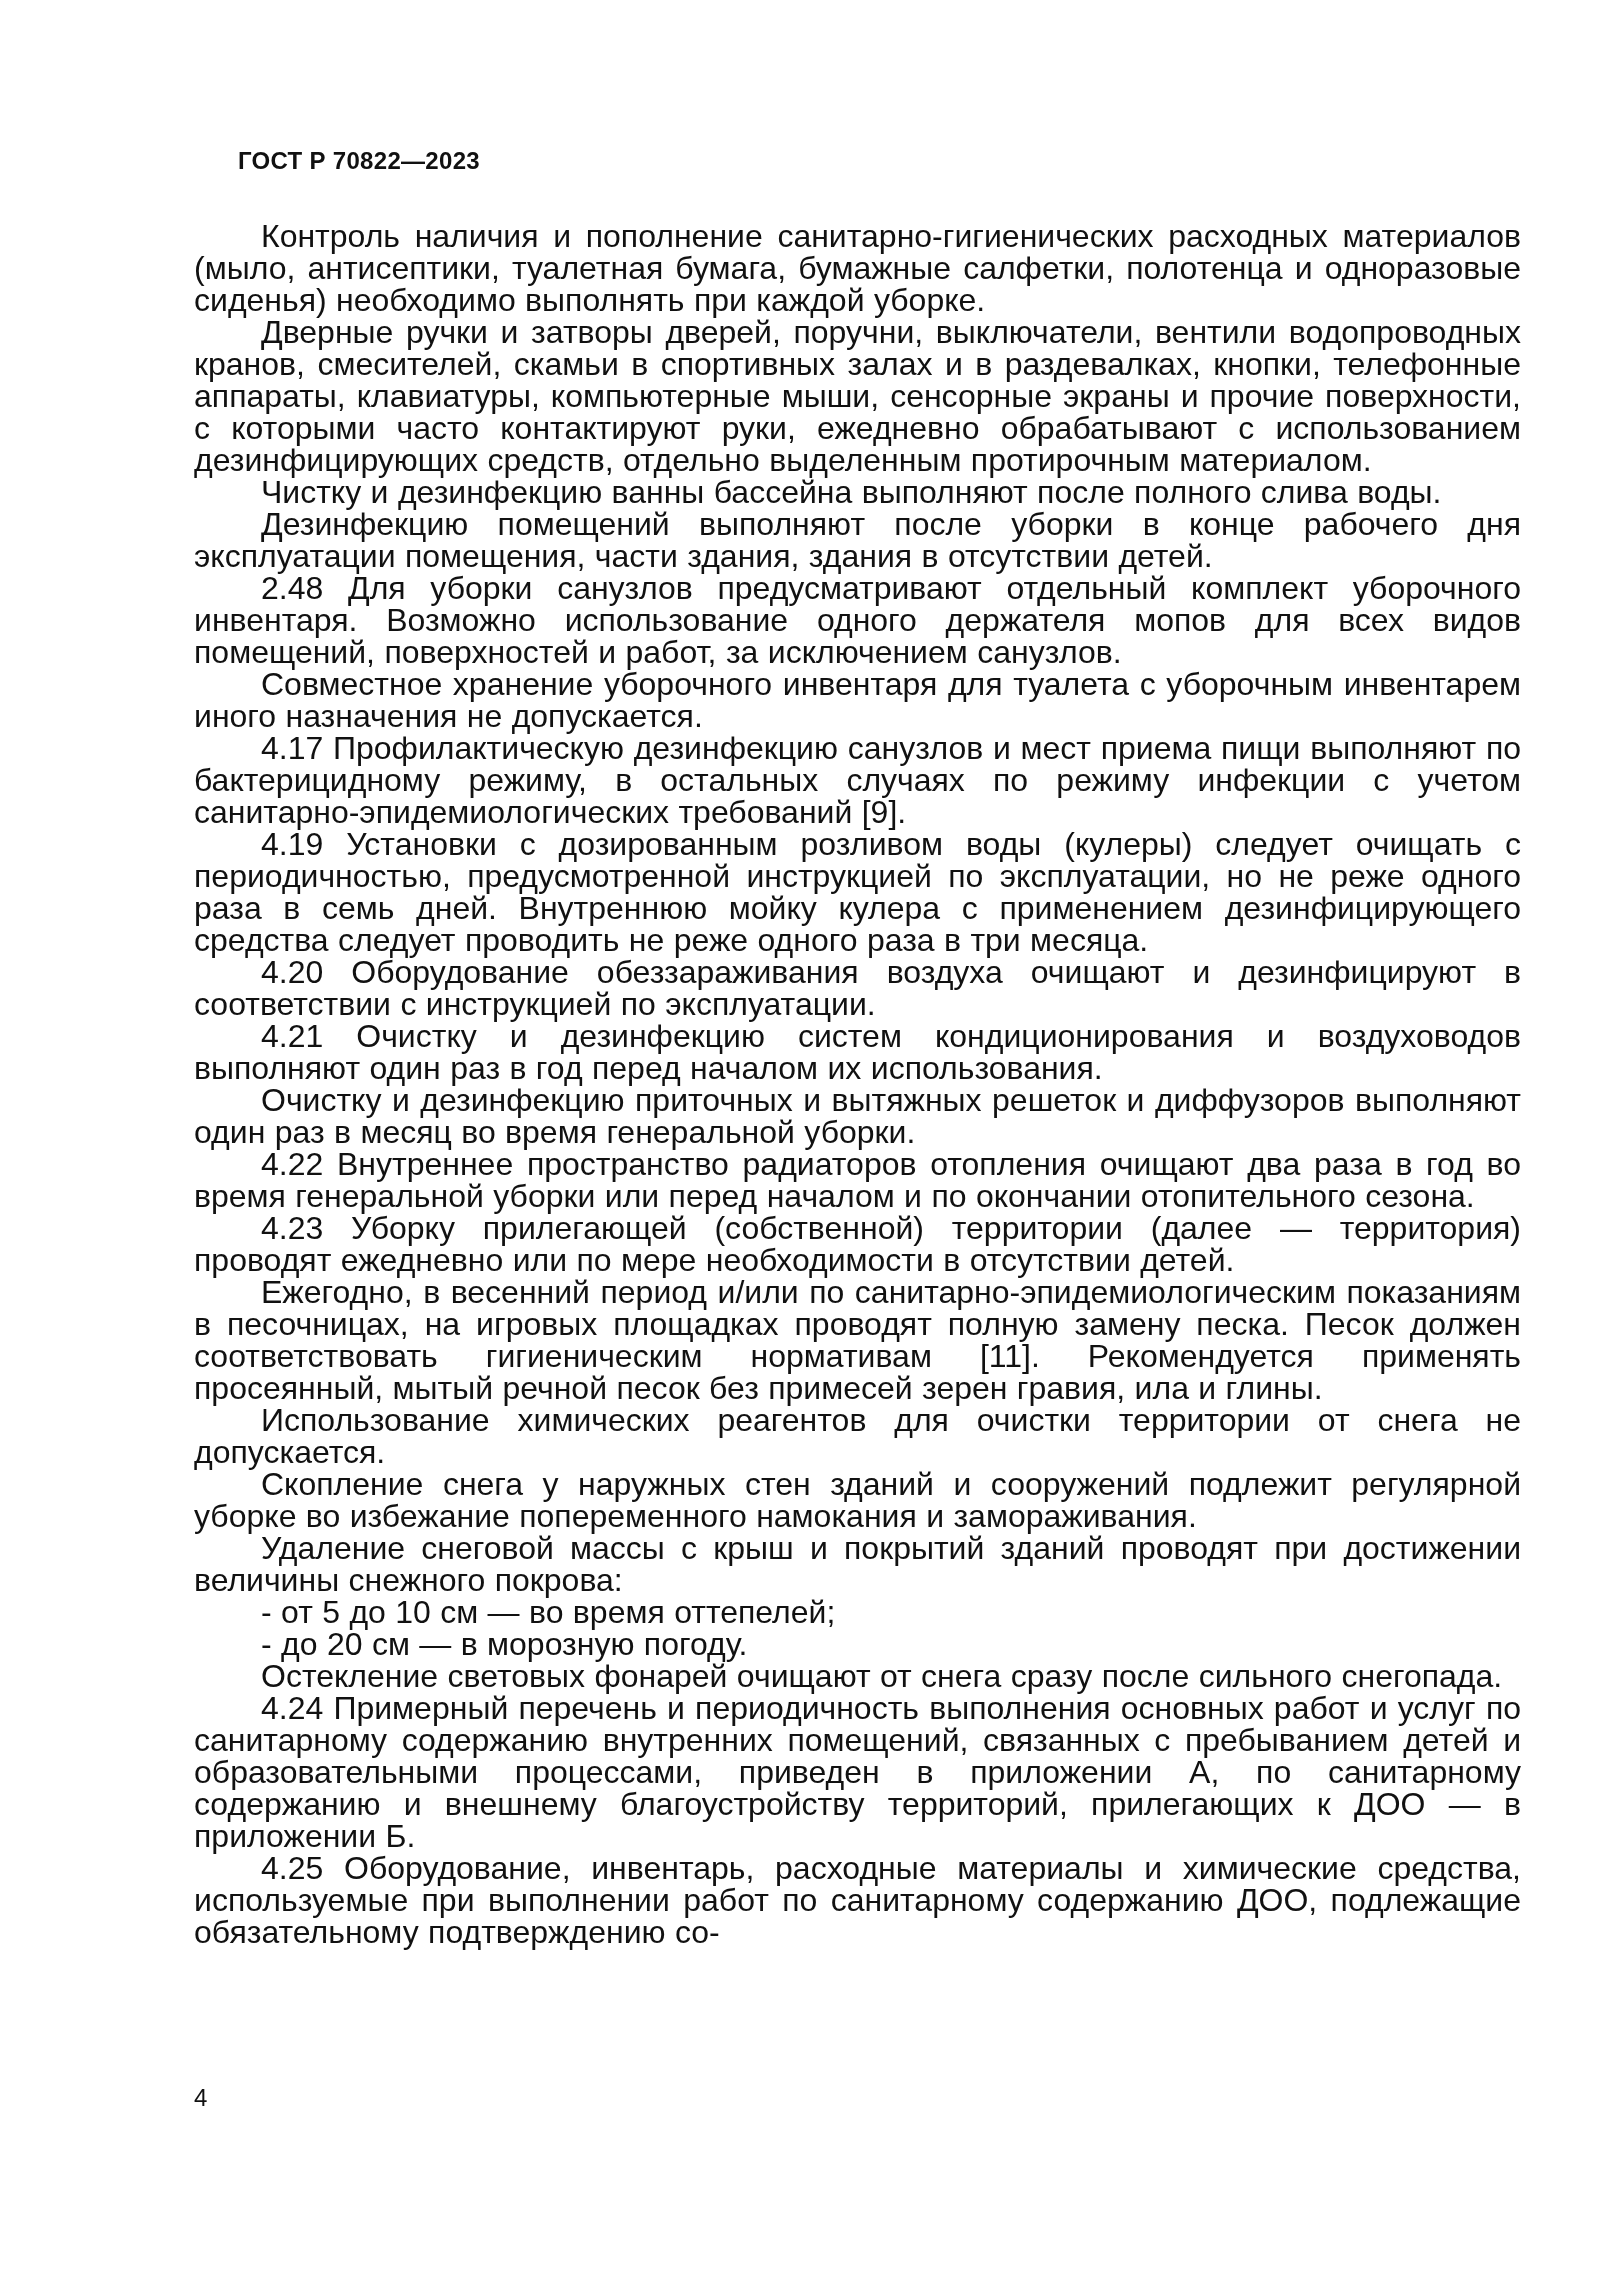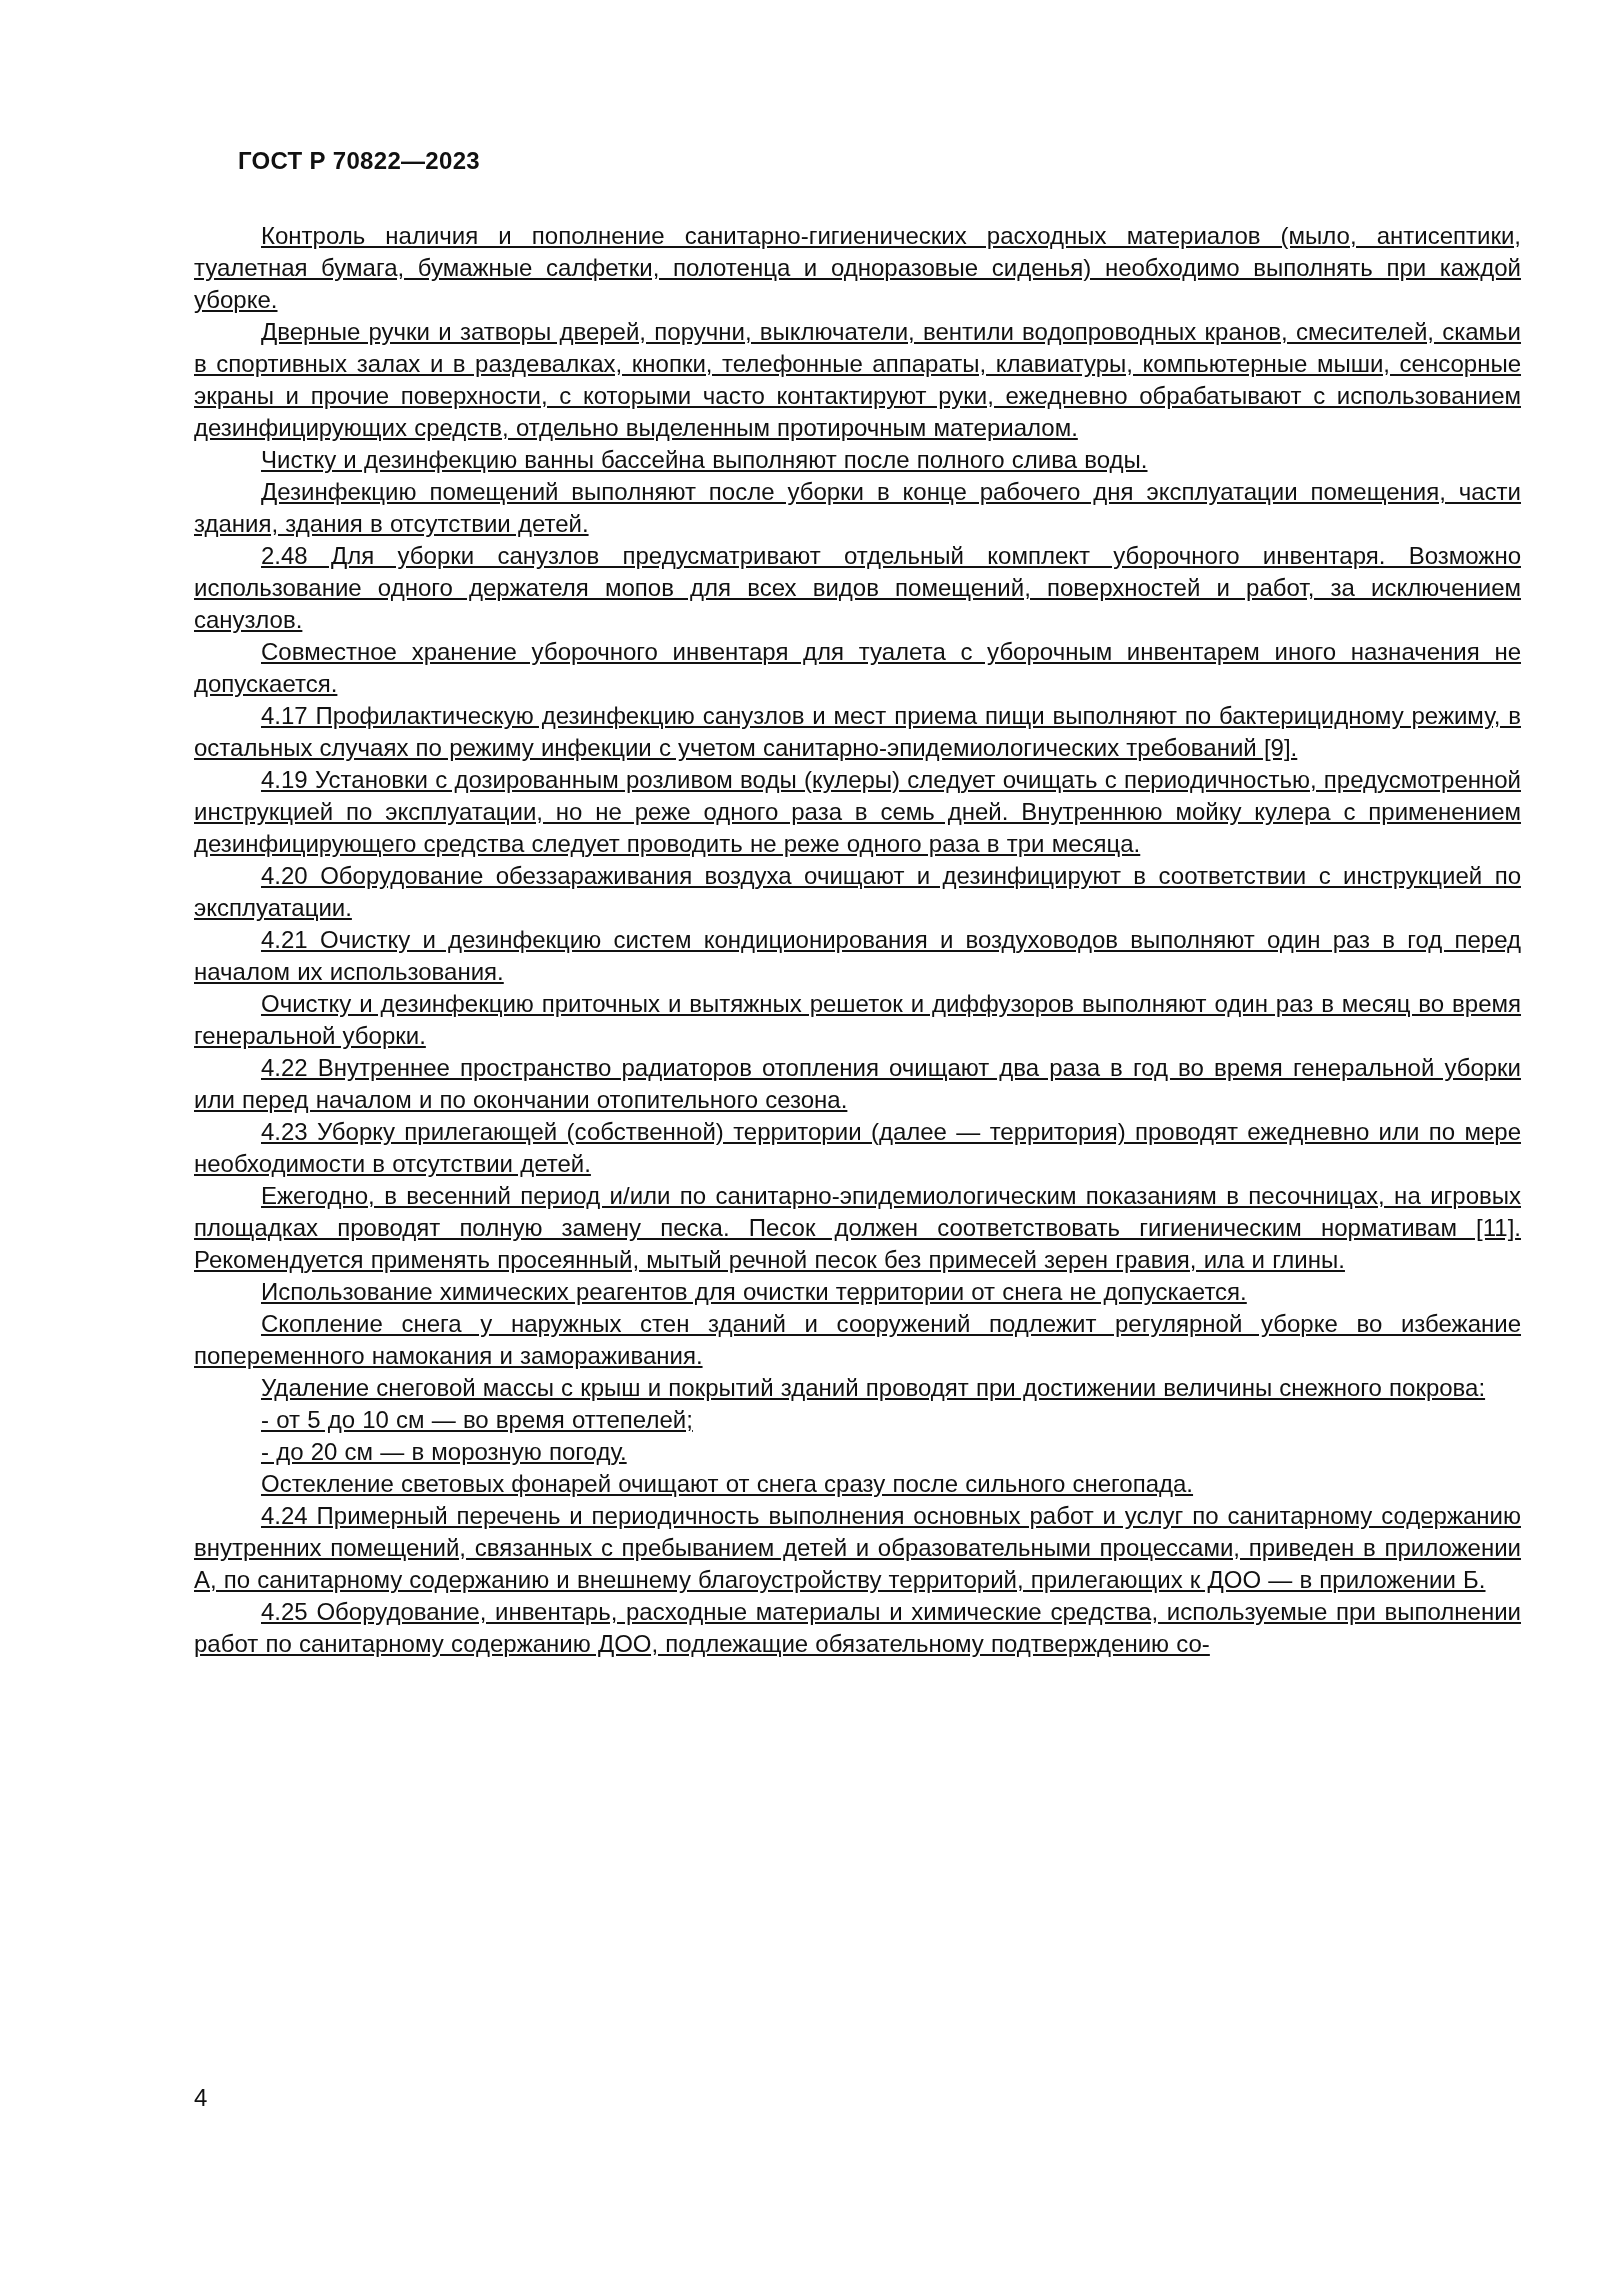--- a/index.html
+++ b/index.html
@@ -24,24 +24,23 @@
     font-weight: 700;
     letter-spacing: 0.3px;
     white-space: nowrap;
     margin-left: 44px;
   }
   .doc-body {
     position: absolute;
     left: 194px;
     top: 220px;
     width: 1327px;
-    font-size: 24px;
+    font-size: 32px;
     line-height: 32px;
     text-align: justify;
-    text-decoration: underline;
   }
   .doc-body p.para {
     margin: 0;
     padding: 0;
     text-indent: 67px;
     word-spacing: 0.5px;
   }
   .page-number {
     position: absolute;
     left: 194px;

